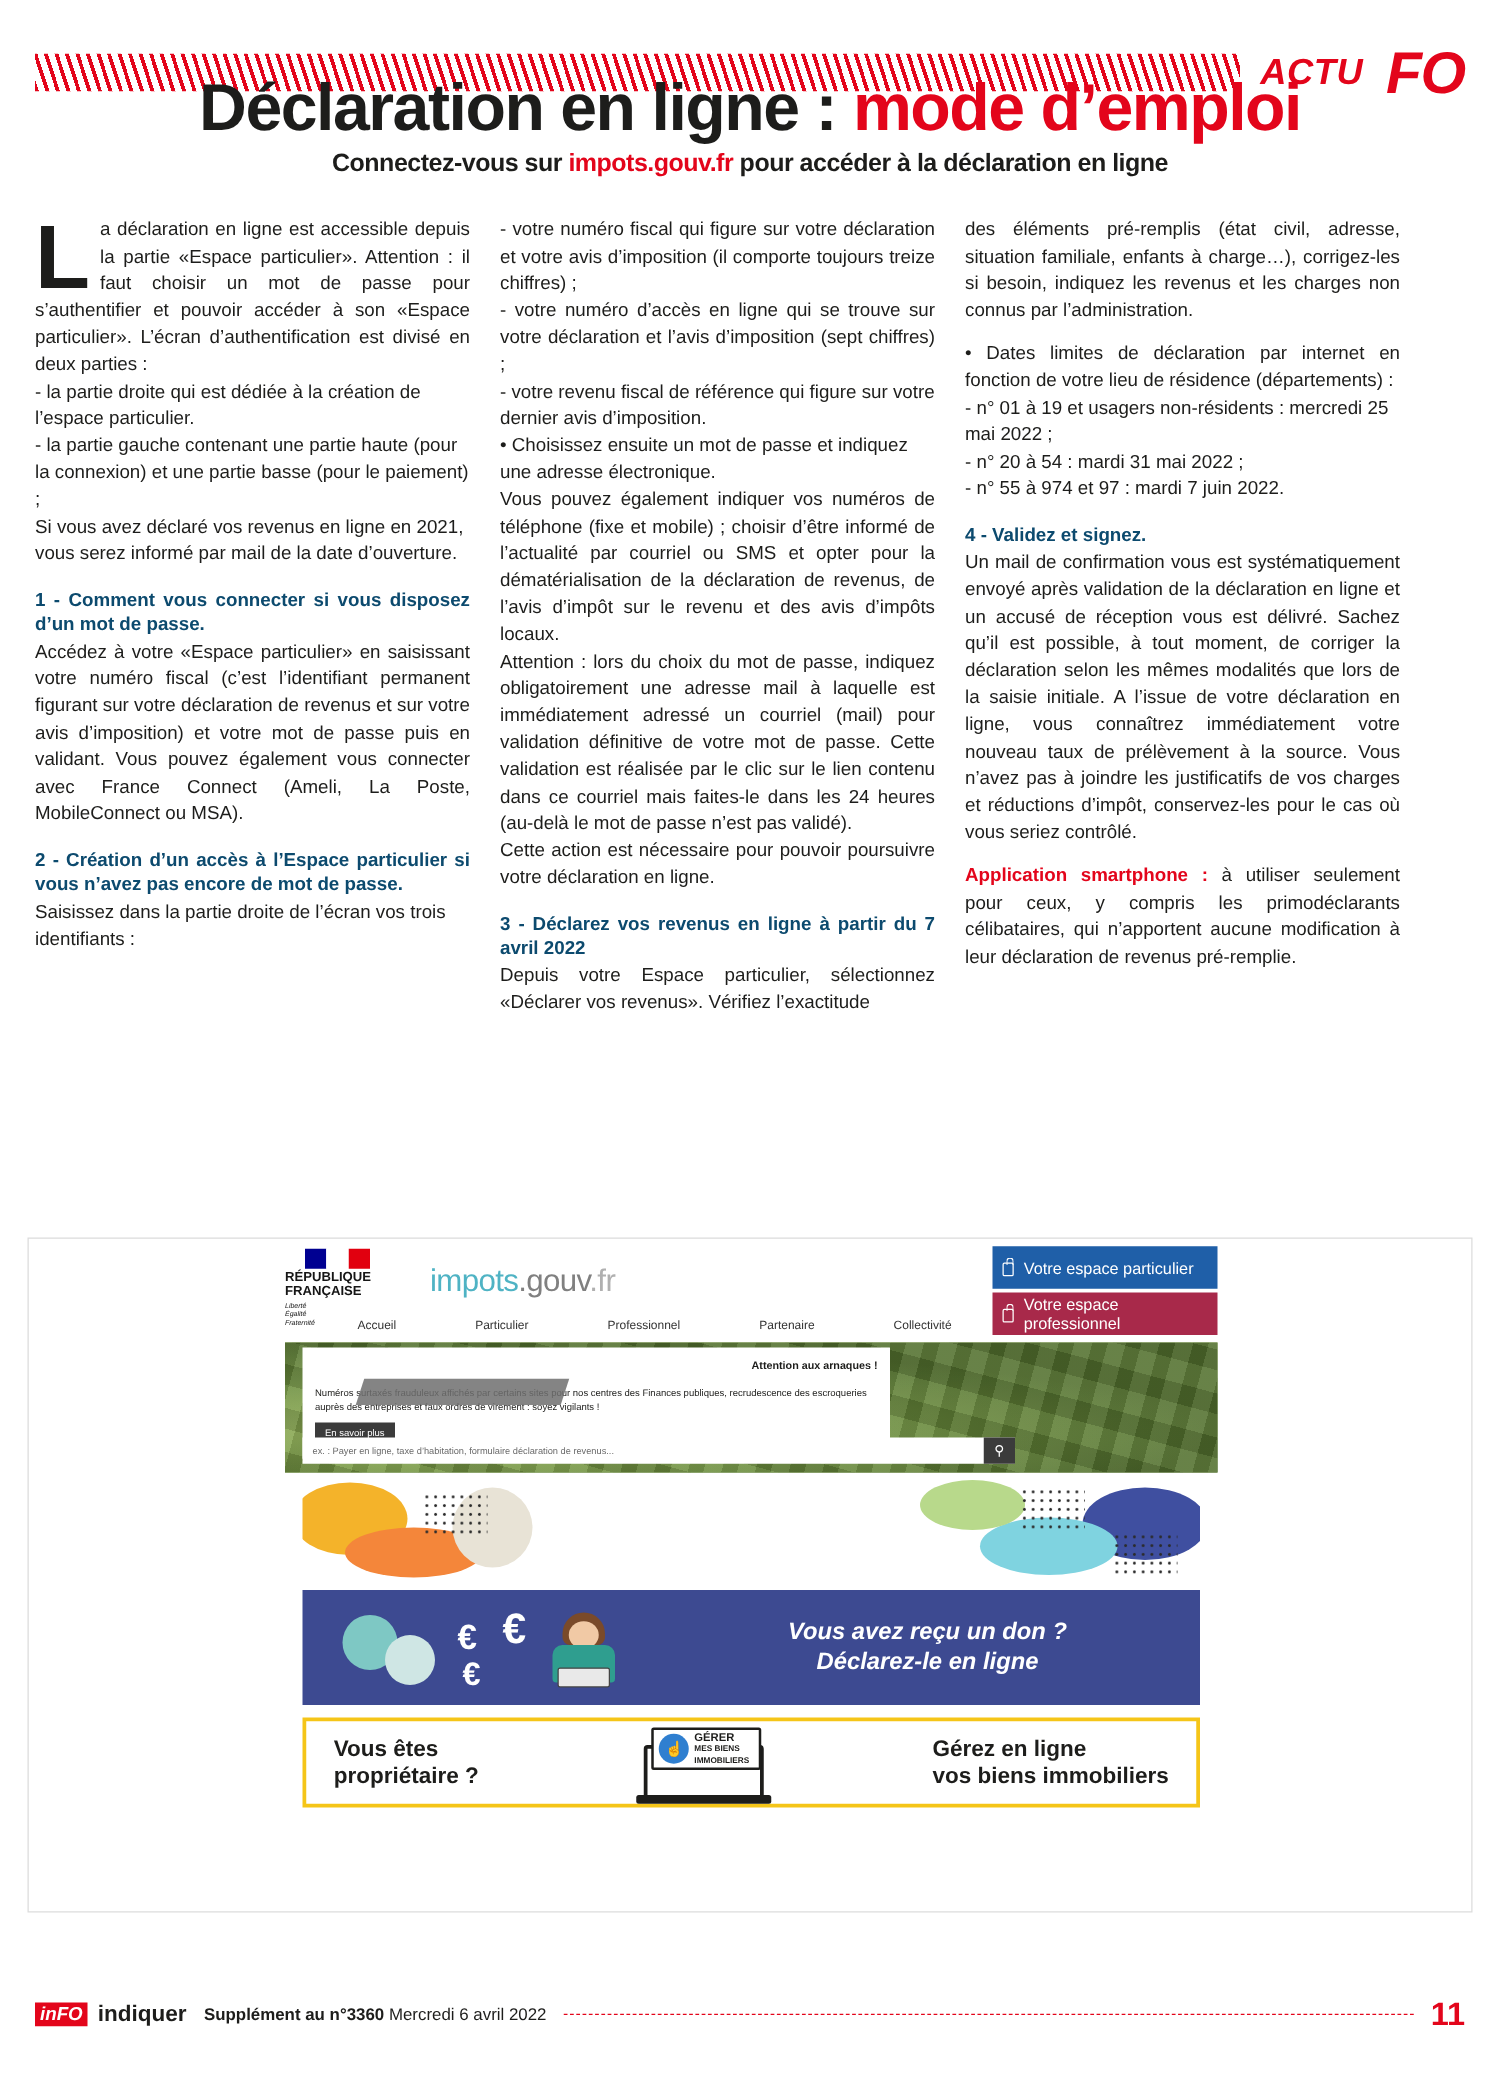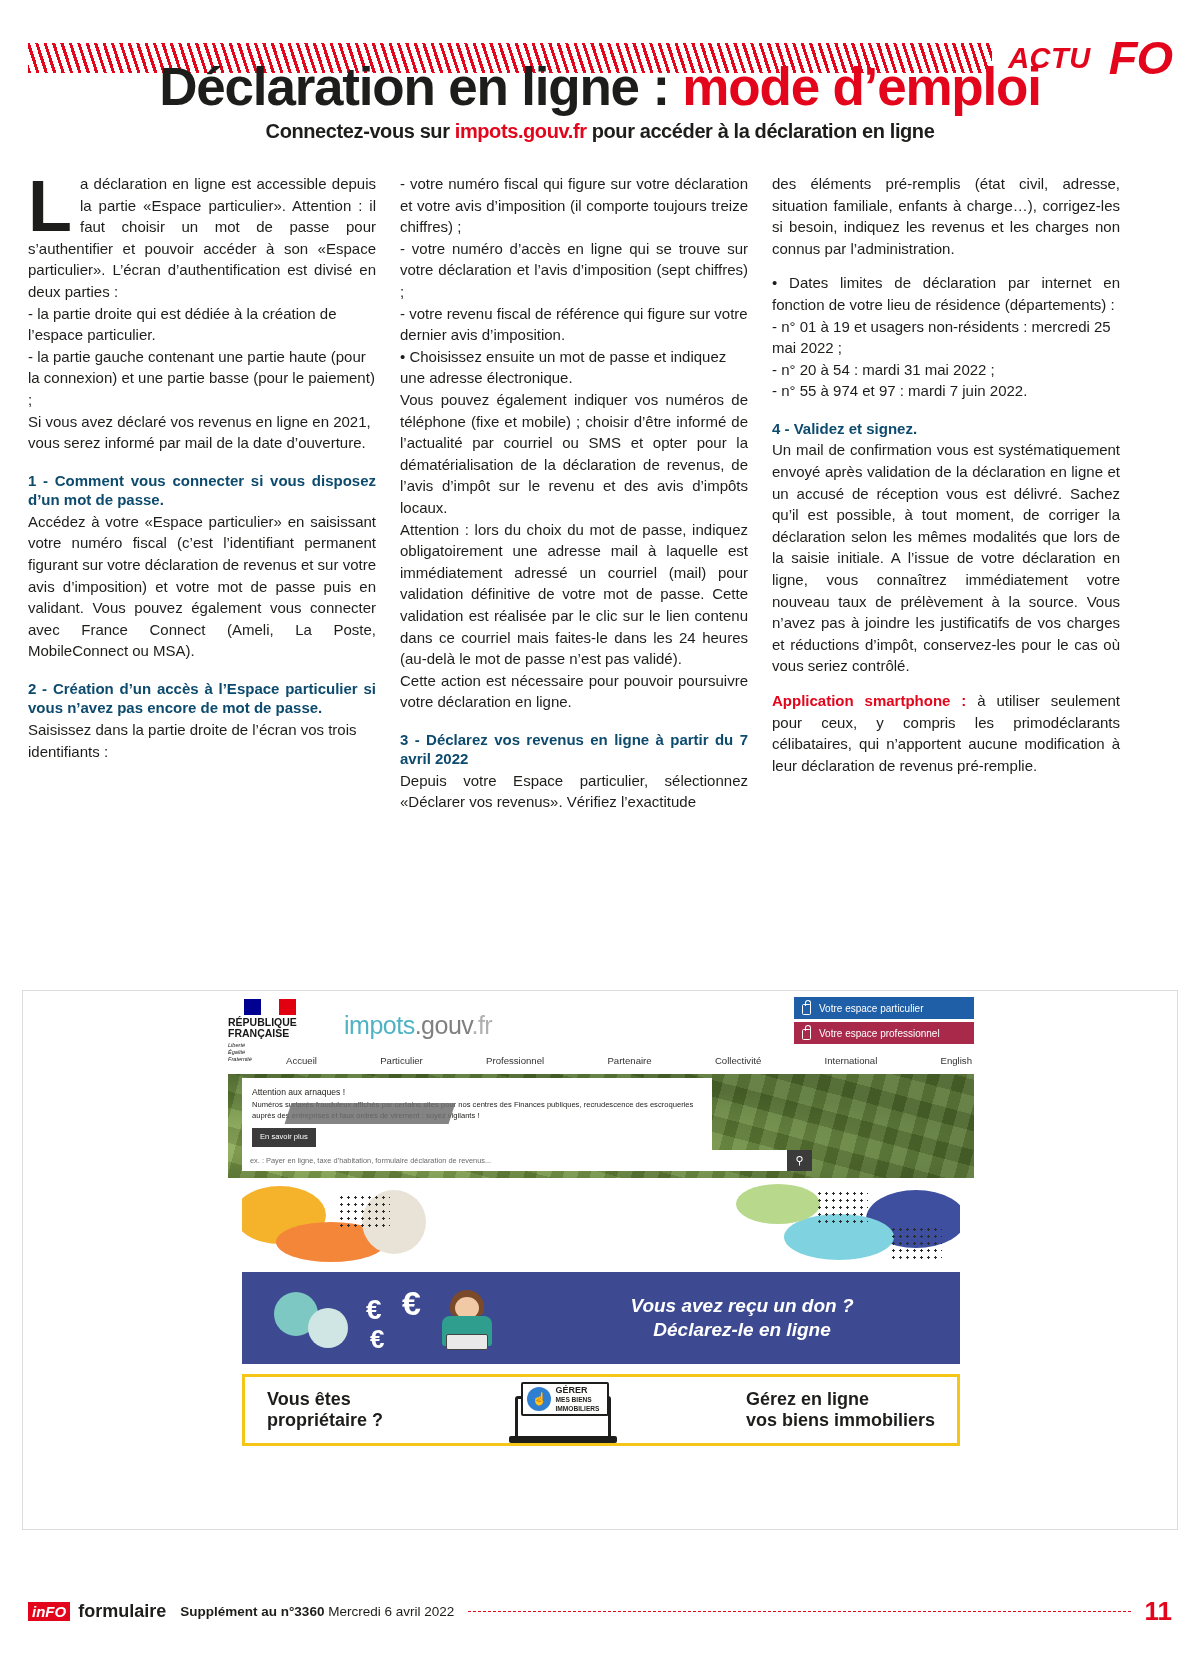--- a/index.html
+++ b/index.html
@@ -81,21 +81,21 @@
   .flag .w { background:#ffffff; }
   .flag .r { background:#e1000f; }
   .rf-text { font-size:10.5px; font-weight:bold; line-height:1.08; margin-top:2px; color:#161616; }
   .devise { font-size:5.6px; font-style:italic; line-height:1.25; margin-top:2px; color:#161616; }
   .gv-logo { font-size:25px; letter-spacing:-.5px; margin-left:24px; margin-top:12px; }
   .gv-logo .c1 { color:#4fb3c4; }
   .gv-logo .c2 { color:#808080; }
   .gv-logo .c3 { color:#b0b0b0; }
 
   .espace-btns { position:absolute; right:0; top:6px; width:180px; }
-  .eb { display:flex; align-items:center; height:22px; color:#fff; font-size:10px; padding-left:8px; margin-bottom:3px; }
+  .eb { display:flex; align-items:center; height:34px; color:#fff; font-size:13px; padding-left:8px; margin-bottom:3px; }
   .eb.part { background:#1f5fa8; }
   .eb.pro  { background:#a8294a; }
   .lock {
     width:9px; height:11px; position:relative; margin-right:8px; flex:none;
     border:1.2px solid #fff; border-radius:1.5px; margin-top:2px;
   }
   .lock::before {
     content:""; position:absolute; left:1.6px; top:-5px; width:4px; height:5px;
     border:1.2px solid #fff; border-bottom:none; border-radius:3px 3px 0 0;
   }
@@ -115,21 +115,21 @@
       repeating-linear-gradient(15deg, rgba(0,0,0,.12) 0 16px, rgba(255,255,255,.05) 16px 34px);
   }
   .hero::after {
     content:""; position:absolute; left:8%; top:28%; width:22%; height:20%;
     background:#6e6e6e; transform:skewX(-18deg); opacity:.85;
   }
   .alert-box {
     position:absolute; left:14px; top:4px; width:470px; background:#fff;
     padding:8px 10px 10px; font-size:7.6px; line-height:1.42; color:#1d1d1b;
   }
-  .alert-box .t { font-weight:normal; font-size:8.6px; margin-bottom:2px; }
+  .alert-box .t { font-weight:bold; font-size:8.6px; margin-bottom:12px;text-align:right; }
   .alert-btn {
     display:inline-block; margin-top:6px; background:#3b3b3b; color:#fff;
     font-size:7.6px; padding:4px 8px;
   }
   .searchbar {
     position:absolute; left:14px; bottom:7px; width:570px; height:21px;
     display:flex; background:#fff; align-items:center;
   }
   .searchbar .ph { flex:1; font-size:7.4px; color:#6a6a6a; padding-left:8px; }
   .search-btn { width:25px; height:21px; background:#3b3b3b; color:#fff;
@@ -375,21 +375,21 @@
           <div>vos biens immobiliers</div>
         </div>
       </div>
 
     </div>
   </div>
 
   <div class="footer">
     <div class="fo-mini">
       <span class="fo-badge">inFO</span>
-      <span class="fo-mil">formulaire</span>
+      <span class="fo-mil">indiquer</span>
     </div>
     <div class="foot-txt">
       <b>Supplément au n°3360</b><span> Mercredi 6 avril 2022</span>
     </div>
     <div class="foot-rule"></div>
     <div class="pagenum">11</div>
   </div>
 
 </div>
 

